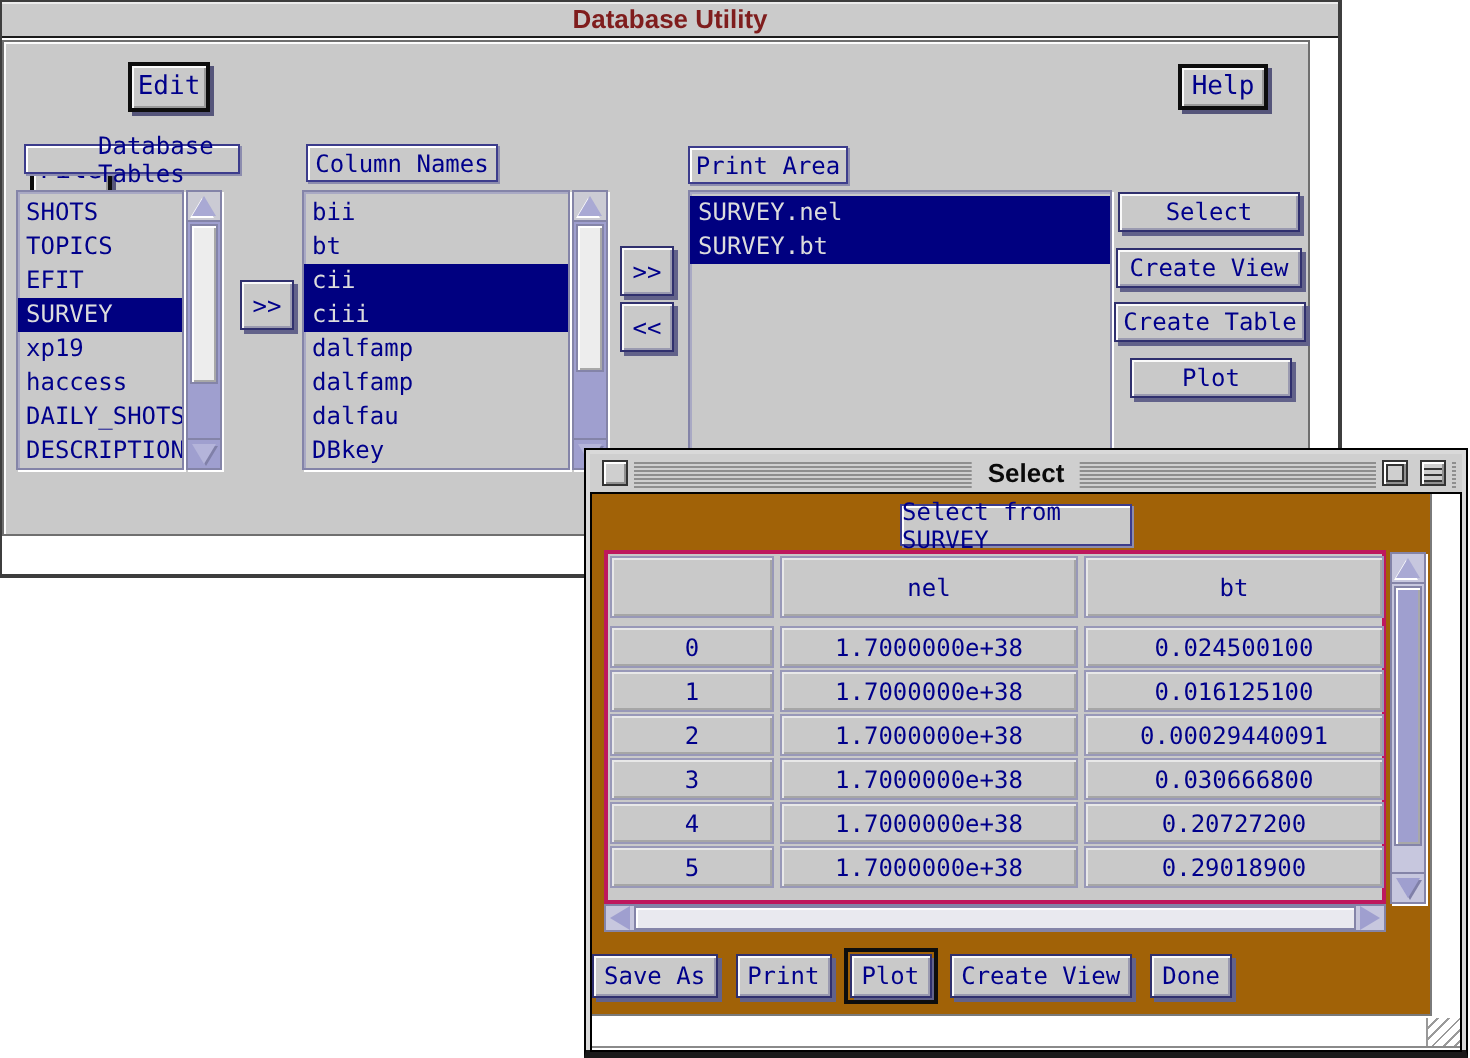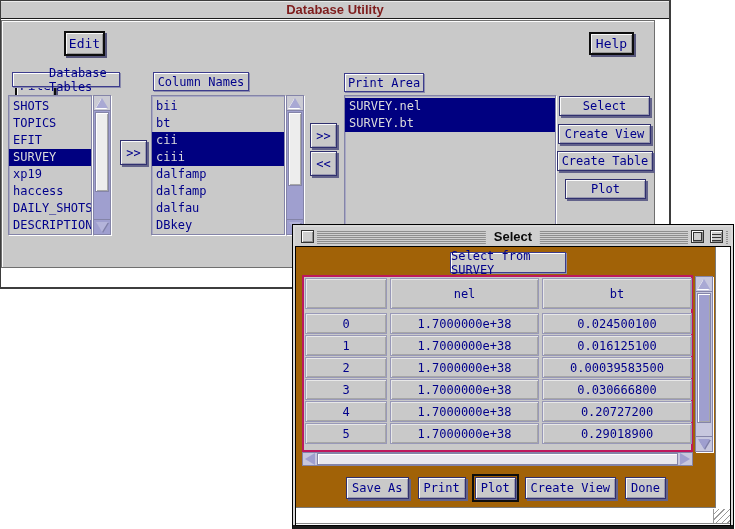--- a/index.html
+++ b/index.html
@@ -84,21 +84,21 @@
   .hsb { position:absolute; left:6px; top:205px; width:391px; height:14px; background:#c7c7de;
          border:1px solid #8484a8; }
   .hsb .harr { position:absolute; top:0; bottom:0; width:14px; display:flex; align-items:center; justify-content:center; }
   .tri-l { width:0; height:0; border-top:6px solid transparent; border-bottom:6px solid transparent;
            border-right:10px solid #9f9fcf; }
   .tri-r { width:0; height:0; border-top:6px solid transparent; border-bottom:6px solid transparent;
            border-left:10px solid #9f9fcf; }
   .hthumb { position:absolute; left:14px; right:14px; top:0; bottom:0; background:#e9e9ef;
             border:1px solid #8484a8; box-shadow:inset 1px 1px 0 #fff; }
   .dlg-btns { position:absolute; left:0; top:230px; width:420px; display:flex; gap:9px;
-              justify-content:center; }
+              justify-content:flex-start; }
   .dbtn { position:static; height:22px; padding:0 5px; }
   .ring { outline:2px solid #0d0d0d; outline-offset:1px; }
 </style>
 </head>
 <body>
 
 <div id="screen">
 
   <div class="win-main">
     <div class="tb-main">Database Utility</div>
@@ -196,21 +196,21 @@
             <div class="cell">0.024500100</div>
           </div>
           <div class="trow">
             <div class="cell">1</div>
             <div class="cell">1.7000000e+38</div>
             <div class="cell">0.016125100</div>
           </div>
           <div class="trow">
             <div class="cell">2</div>
             <div class="cell">1.7000000e+38</div>
-            <div class="cell">0.00039583500</div>
+            <div class="cell">0.00029440091</div>
           </div>
           <div class="trow">
             <div class="cell">3</div>
             <div class="cell">1.7000000e+38</div>
             <div class="cell">0.030666800</div>
           </div>
           <div class="trow">
             <div class="cell">4</div>
             <div class="cell">1.7000000e+38</div>
             <div class="cell">0.20727200</div>

